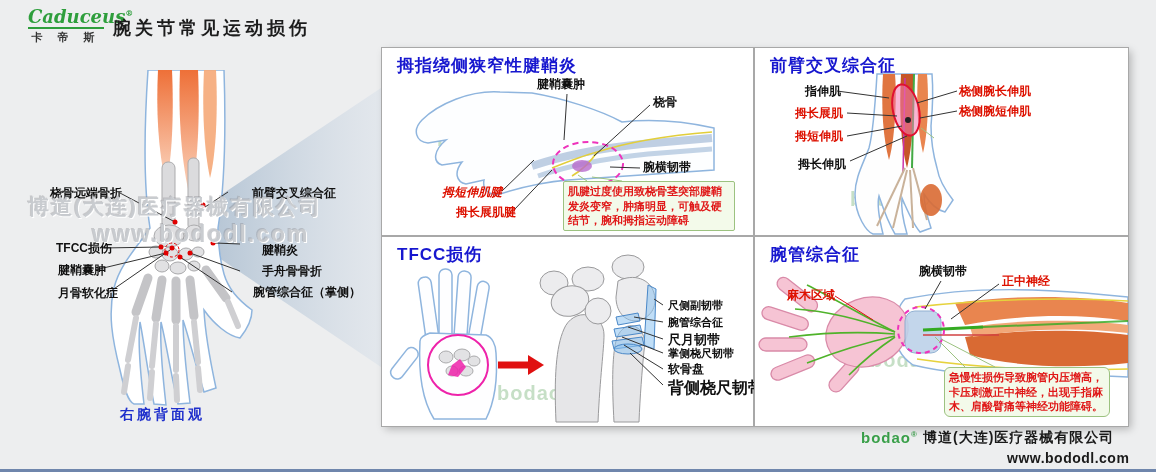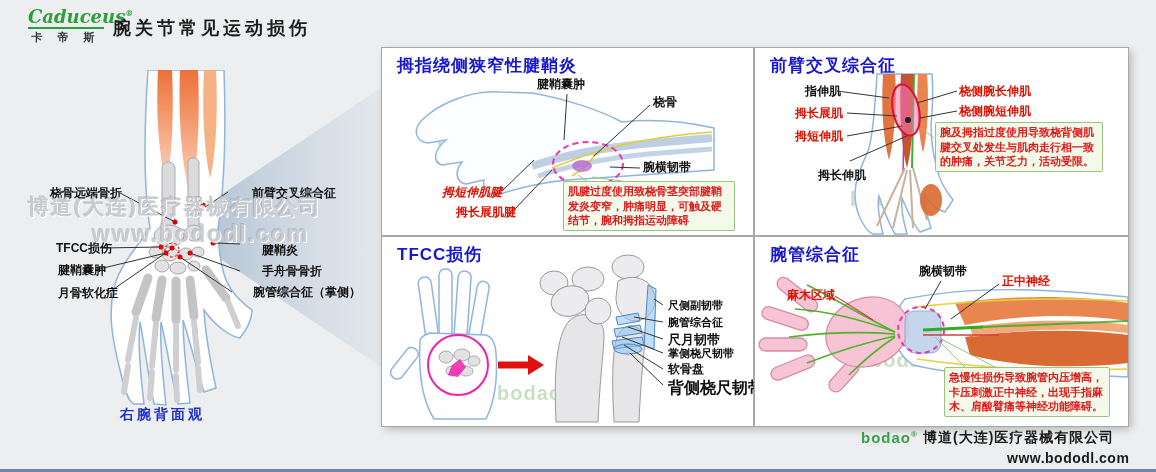--- a/index.html
+++ b/index.html
@@ -206,24 +206,23 @@
       <line x1="95" y1="113" x2="152" y2="88"></line>
       <line x1="202" y1="43" x2="162" y2="55"></line>
       <line x1="202" y1="63" x2="165" y2="70"></line>
     </g>
     <line x1="179" y1="90" x2="166" y2="80" stroke="#9CC280" stroke-width="1"></line>
   </svg>
   <div class="panel-wm" style="left:95px;top:140px;">bodao®</div>
   <div class="lbl" style="left:50px;top:37px;">指伸肌</div>
   <div class="lbl red" style="left:40px;top:59px;">拇长展肌</div>
   <div class="lbl red" style="left:40px;top:82px;">拇短伸肌</div>
-  <div class="lbl" style="left:43px;top:121px;margin-left:20px;">拇长伸肌</div>
+  <div class="lbl" style="left:43px;top:110px;">拇长伸肌</div>
   <div class="lbl red" style="left:204px;top:37px;">桡侧腕长伸肌</div>
   <div class="lbl red" style="left:204px;top:57px;">桡侧腕短伸肌</div>
-  <div class="note" style="left:180px;top:74px;width:158px;">腕及拇指过度使用导致桡背侧肌腱交叉处发生与肌肉走行相一致的肿痛，关节乏力，活动受限。</div>
 </div>
 
 <div class="panel" id="panel3">
   <div class="ptitle">TFCC损伤</div>
   <svg width="371" height="189" viewBox="0 0 371 189">
 
     <g fill="#FEFEFF" stroke="#8FB5DE" stroke-width="1.5">
       <rect x="40" y="40" width="13" height="66" rx="6" transform="rotate(-8 46 73)"></rect>
       <rect x="57" y="32" width="13" height="74" rx="6"></rect>
       <rect x="74" y="34" width="13" height="72" rx="6" transform="rotate(4 80 70)"></rect>
@@ -324,19 +323,19 @@
     <line x1="80" y1="59" x2="118" y2="83" stroke="#E01010" stroke-width="1"></line>
     <g stroke="#9CC280" stroke-width="1">
       <line x1="210" y1="130" x2="180" y2="100"></line>
         <line x1="240" y1="130" x2="186" y2="102"></line>
     </g>
   </svg>
   <div class="panel-wm" style="left:115px;top:112px;">bodao®</div>
   <div class="lbl" style="left:164px;top:28px;">腕横韧带</div>
   <div class="lbl red" style="left:247px;top:38px;">正中神经</div>
   <div class="lbl red" style="left:32px;top:52px;">麻木区域</div>
-  <div class="note" style="left:189px;top:130px;width:156px;">急慢性损伤导致腕管内压增高，卡压刺激正中神经，出现手指麻木、肩酸臂痛等神经功能障碍。</div>
+  <div class="note" style="left:189px;top:130px;width:156px;border-radius:6px;">急慢性损伤导致腕管内压增高，卡压刺激正中神经，出现手指麻木、肩酸臂痛等神经功能障碍。</div>
 </div>
 
 <div class="abs footer-logo"><span>bodao</span><span class="logo-reg">®</span></div>
 <div class="abs footer-company">博道(大连)医疗器械有限公司</div>
 <div class="abs footer-site">www.bododl.com</div>
 <div class="abs bottom-strip"></div>
 
 </body></html>

